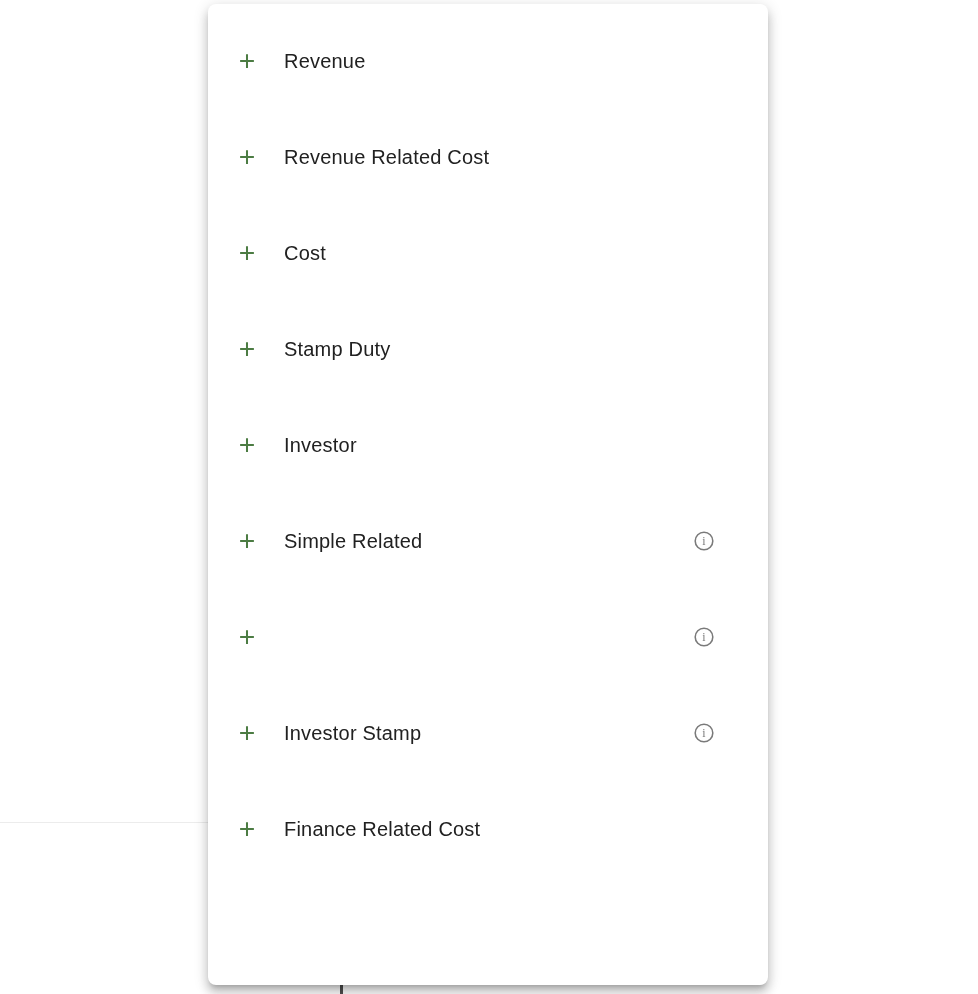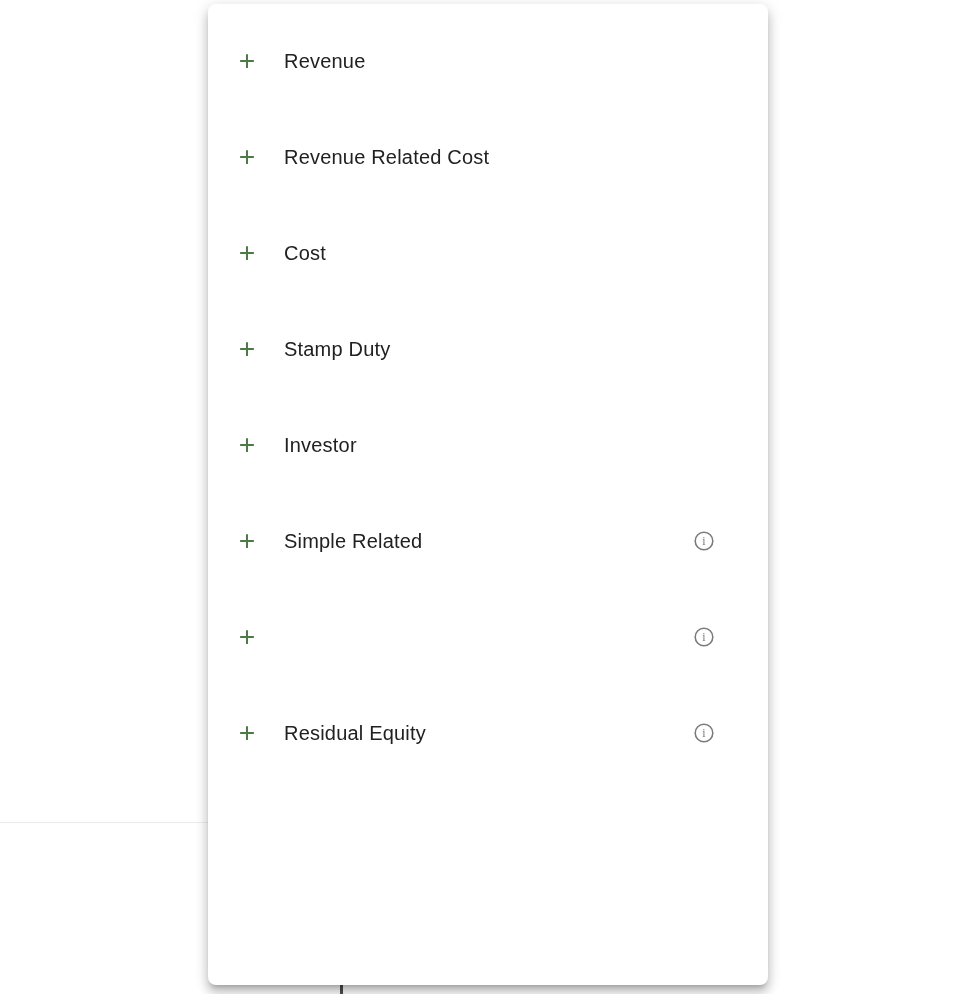--- a/index.html
+++ b/index.html
@@ -160,22 +160,31 @@
         <text class="info-glyph" x="12" y="16.7" text-anchor="middle">i</text>
       </svg>
     </span>
   </div>
       <div class="menu-item">
     <span class="plus-wrap">
       <svg viewBox="0 0 24 24" fill="none" aria-hidden="true">
         <path class="plus-stroke" d="M12 4.5 V19.5 M4.5 12 H19.5" stroke-width="2.2" stroke-linecap="butt"></path>
       </svg>
     </span>
-    <span class="item-label">Residual Equity</span>
+    <span class="item-label">Investor Stamp</span>
     <span class="info-wrap">
       <svg viewBox="0 0 24 24" fill="none" aria-hidden="true">
         <circle class="info-circle" cx="12" cy="12" r="9.6" stroke-width="1.7"></circle>
         <text class="info-glyph" x="12" y="16.7" text-anchor="middle">i</text>
       </svg>
     </span>
   </div>
+      <div class="menu-item">
+    <span class="plus-wrap">
+      <svg viewBox="0 0 24 24" fill="none" aria-hidden="true">
+        <path class="plus-stroke" d="M12 4.5 V19.5 M4.5 12 H19.5" stroke-width="2.2" stroke-linecap="butt"></path>
+      </svg>
+    </span>
+    <span class="item-label">Finance Related Cost</span>
+
+  </div>
     </div>
 </div>
 
 </body></html>

